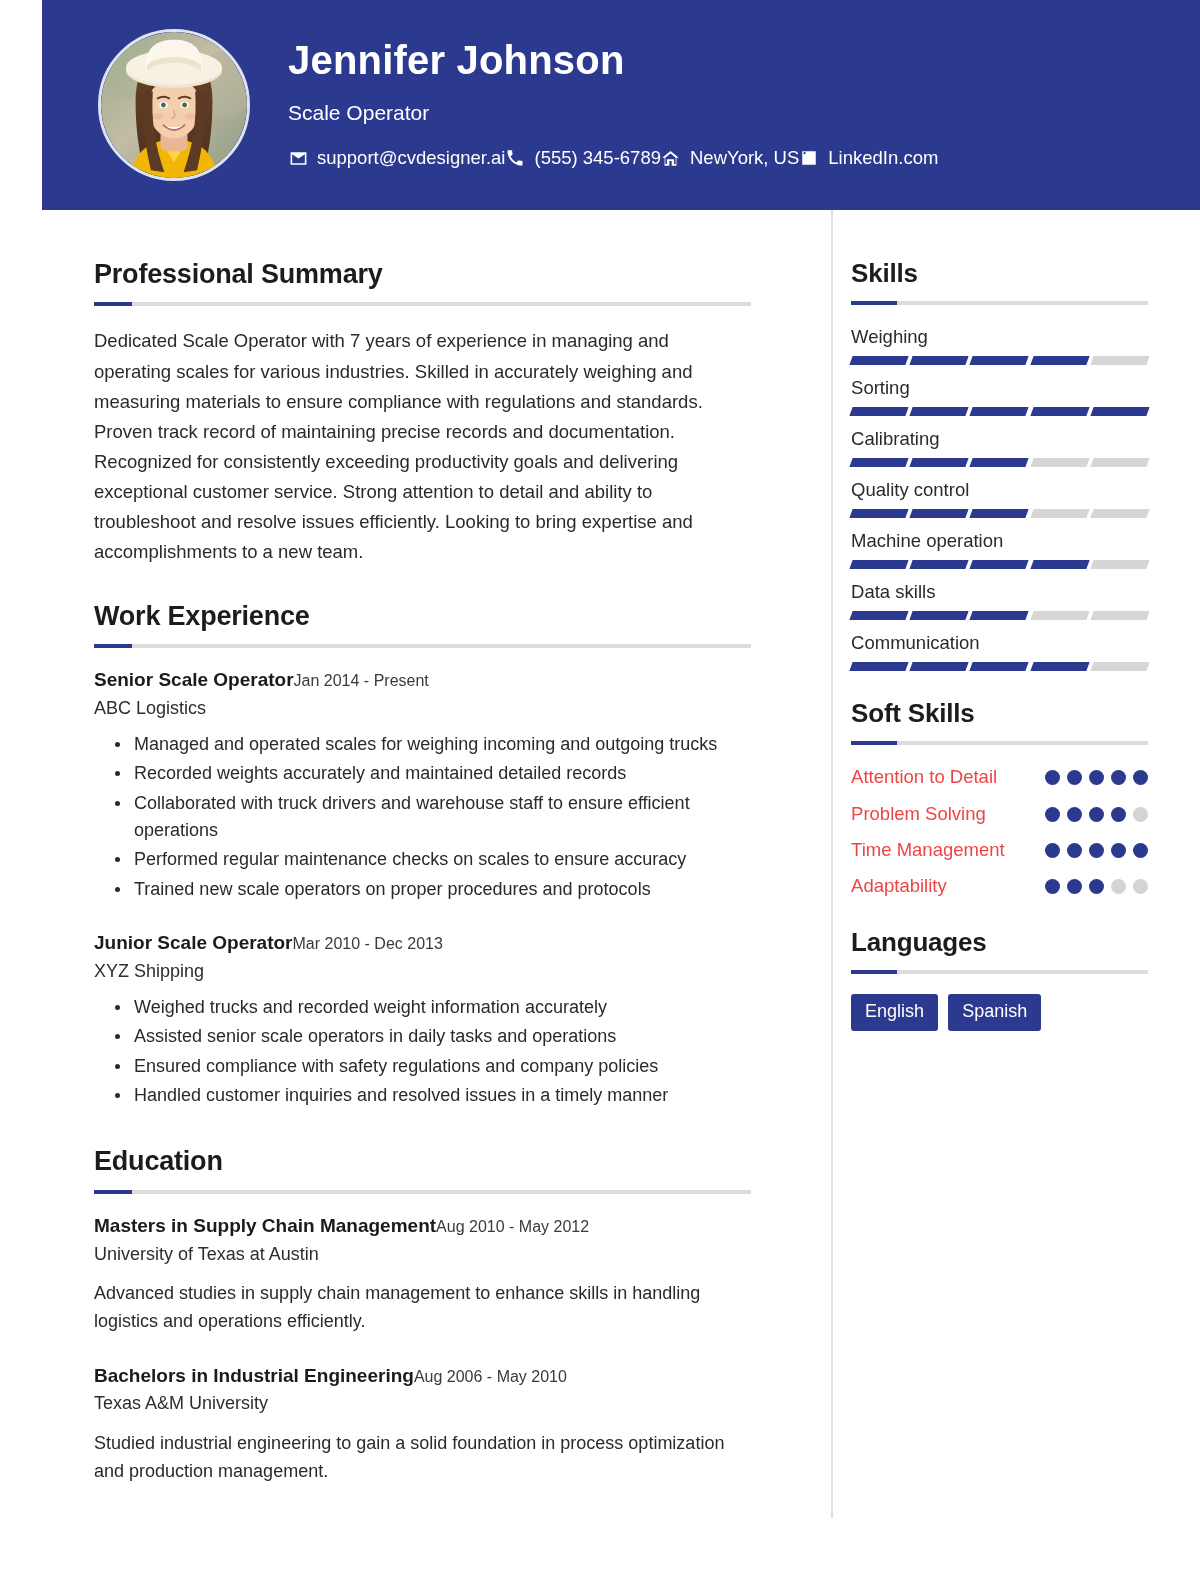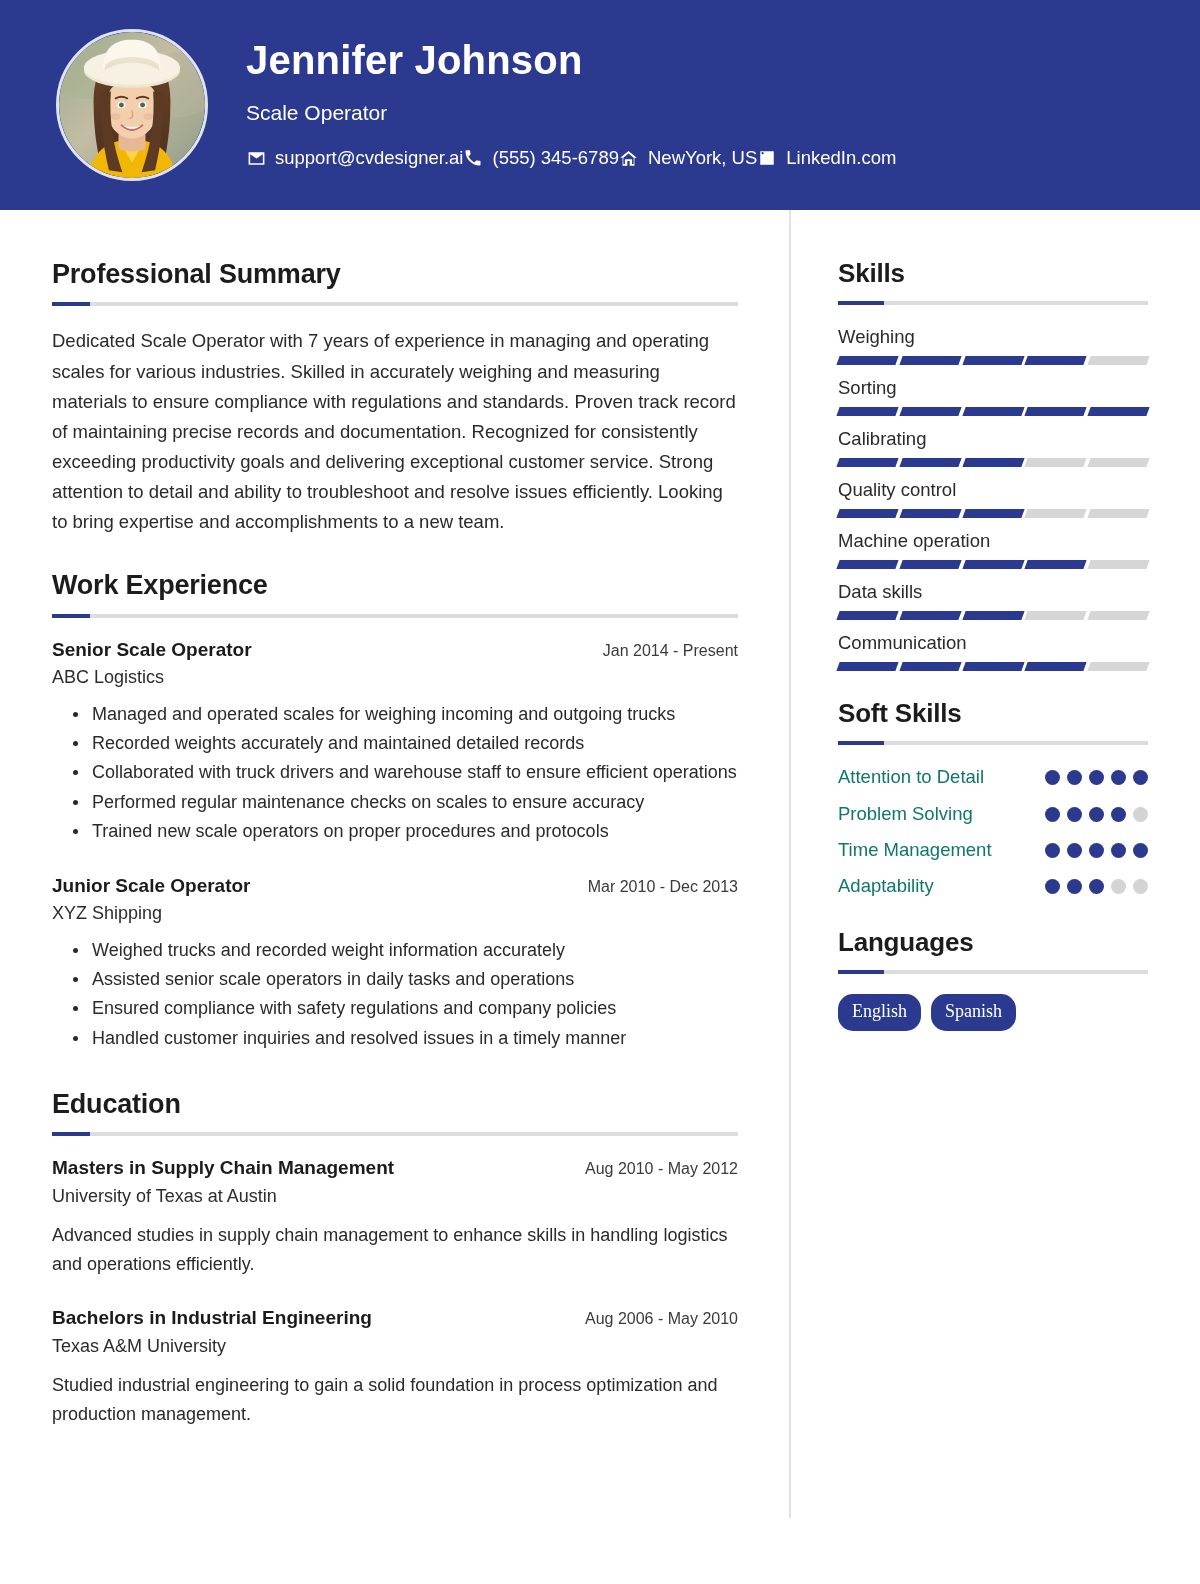--- a/index.html
+++ b/index.html
@@ -12,20 +12,21 @@
     color: #222222;
     -webkit-font-smoothing: antialiased;
   }
 
   .page {
     position: relative;
     width: 1200px;
     height: 1584px;
     background: #ffffff;
     overflow: hidden;
+    padding-left: 42px;
   }
 
   
   .header {
     position: relative;
     height: 210px;
     background: #2B3A8F;
     display: flex;
     align-items: center;
     padding-left: 56px;
@@ -145,23 +146,22 @@
   .summary {
     font-size: 18.5px;
     line-height: 1.63;
     color: #2a2a2a;
   }
 
   
   .entry { margin-bottom: 4px; }
   .entry-head {
     display: flex;
-    justify-content: space-between;
+    justify-content: flex-start;
     align-items: baseline;
-    gap: 18px;
   }
   .entry-title {
     font-size: 19px;
     font-weight: 700;
     color: #1b1b1b;
     line-height: 1.3;
   }
   .entry-date {
     font-size: 16px;
     color: #3a3a3a;
@@ -232,21 +232,21 @@
   
   .soft-row {
     display: flex;
     align-items: flex-start;
     justify-content: space-between;
     gap: 10px;
     margin-bottom: 12px;
   }
   .soft-name {
     font-size: 18.5px;
-    color: #0f766e;
+    color: #ef4444;
     line-height: 1.32;
     max-width: 180px;
   }
   .soft-dots {
     display: flex;
     gap: 7px;
     flex: 0 0 auto;
     padding-top: 5px;
   }
   .dot {
@@ -261,23 +261,22 @@
   .lang-wrap {
     display: flex;
     gap: 10px;
     flex-wrap: wrap;
   }
   .lang-chip {
     background: #2B3A8F;
     color: #ffffff;
     font-size: 18px;
     padding: 7px 14px 8px 14px;
-    border-radius: 15px;
+    border-radius: 3px;
     line-height: 1.2;
-    font-family: Liberation Serif, serif;
   }
 </style>
 </head>
 <body>
 
 <div class="page">
 
   <div class="header">
 
     <div class="avatar">

